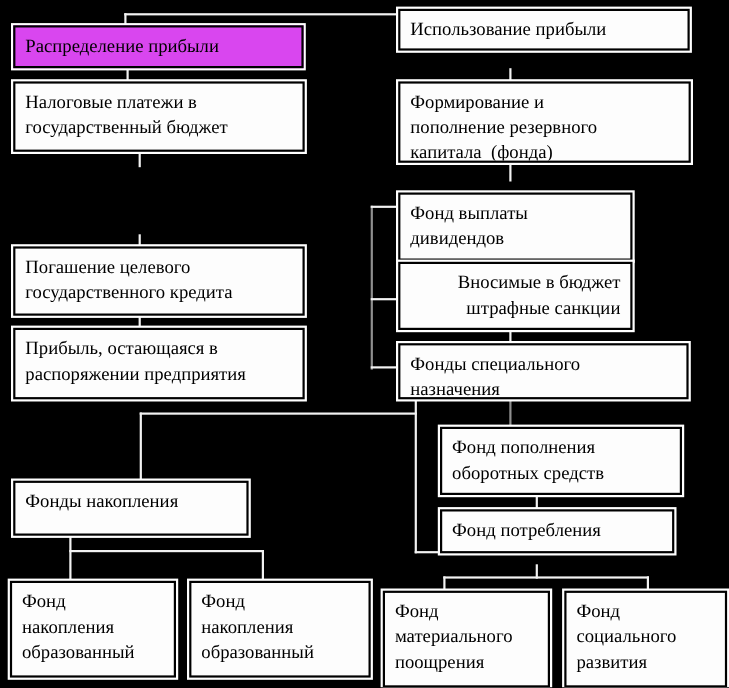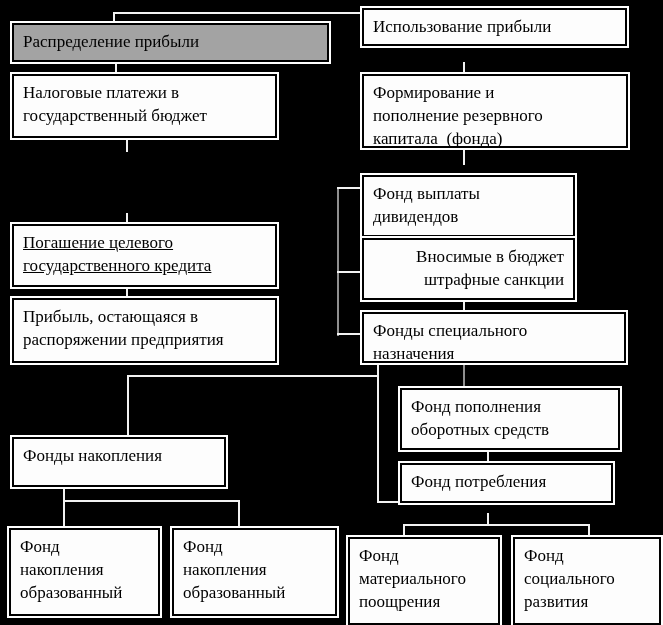--- a/index.html
+++ b/index.html
@@ -53,24 +53,24 @@
     <div class="seg" style="left: 127px; top: 375px; width: 2px; height: 64px; background: rgb(242, 242, 242);"></div>
     <div class="seg" style="left: 377px; top: 501px; width: 24px; height: 2px; background: rgb(242, 242, 242);"></div>
     <div class="seg" style="left: 487px; top: 450px; width: 2px; height: 15px; background: rgb(242, 242, 242);"></div>
     <div class="seg" style="left: 63px; top: 487px; width: 2px; height: 43px; background: rgb(242, 242, 242);"></div>
     <div class="seg" style="left: 63px; top: 500px; width: 177px; height: 2px; background: rgb(242, 242, 242);"></div>
     <div class="seg" style="left: 238px; top: 500px; width: 2px; height: 30px; background: rgb(242, 242, 242);"></div>
     <div class="seg" style="left: 487px; top: 513px; width: 2px; height: 13px; background: rgb(242, 242, 242);"></div>
     <div class="seg" style="left: 403px; top: 524px; width: 187px; height: 2px; background: rgb(242, 242, 242);"></div>
     <div class="seg" style="left: 403px; top: 524px; width: 2px; height: 15px; background: rgb(242, 242, 242);"></div>
     <div class="seg" style="left: 588px; top: 524px; width: 2px; height: 15px; background: rgb(242, 242, 242);"></div>
-    <div class="box" style="left: 12px; top: 23px; width: 317px; height: 39px; background: #a3a3a3; border-color: rgb(0, 0, 0);">Распределение прибыли</div>
+    <div class="box" style="left: 12px; top: 23px; width: 264px; height: 39px; background: #d946ef; border-color: rgb(0, 0, 0);">Распределение прибыли</div>
     <div class="box" style="left: 12px; top: 74px; width: 265px; height: 64px; background: rgb(253, 253, 253); border-color: rgb(0, 0, 0);">Налоговые платежи в
 государственный бюджет</div>
-    <div class="box" style="left: 12px; top: 224px; width: 265px; height: 63px; background: rgb(253, 253, 253); border-color: rgb(0, 0, 0); text-decoration: underline;">Погашение целевого
+    <div class="box" style="left: 12px; top: 224px; width: 265px; height: 63px; background: rgb(253, 253, 253); border-color: rgb(0, 0, 0);">Погашение целевого
 государственного кредита</div>
     <div class="box" style="left: 12px; top: 298px; width: 265px; height: 65px; background: rgb(253, 253, 253); border-color: rgb(0, 0, 0);">Прибыль, остающаяся в
 распоряжении предприятия</div>
     <div class="box" style="left: 362px; top: 8px; width: 265px; height: 38px; background: rgb(253, 253, 253); border-color: rgb(0, 0, 0);">Использование прибыли</div>
     <div class="box" style="left: 362px; top: 74px; width: 266px; height: 74px; background: rgb(253, 253, 253); border-color: rgb(0, 0, 0);">Формирование и
 пополнение резервного
 капитала  (фонда)</div>
     <div class="box" style="left: 362px; top: 175px; width: 213px; height: 62px; background: rgb(253, 253, 253); border-color: rgb(0, 0, 0);">Фонд выплаты
 дивидендов</div>
     <div class="box" style="left: 362px; top: 238px; width: 213px; height: 62px; background: rgb(253, 253, 253); border-color: rgb(0, 0, 0); text-align: right;">Вносимые в бюджет

